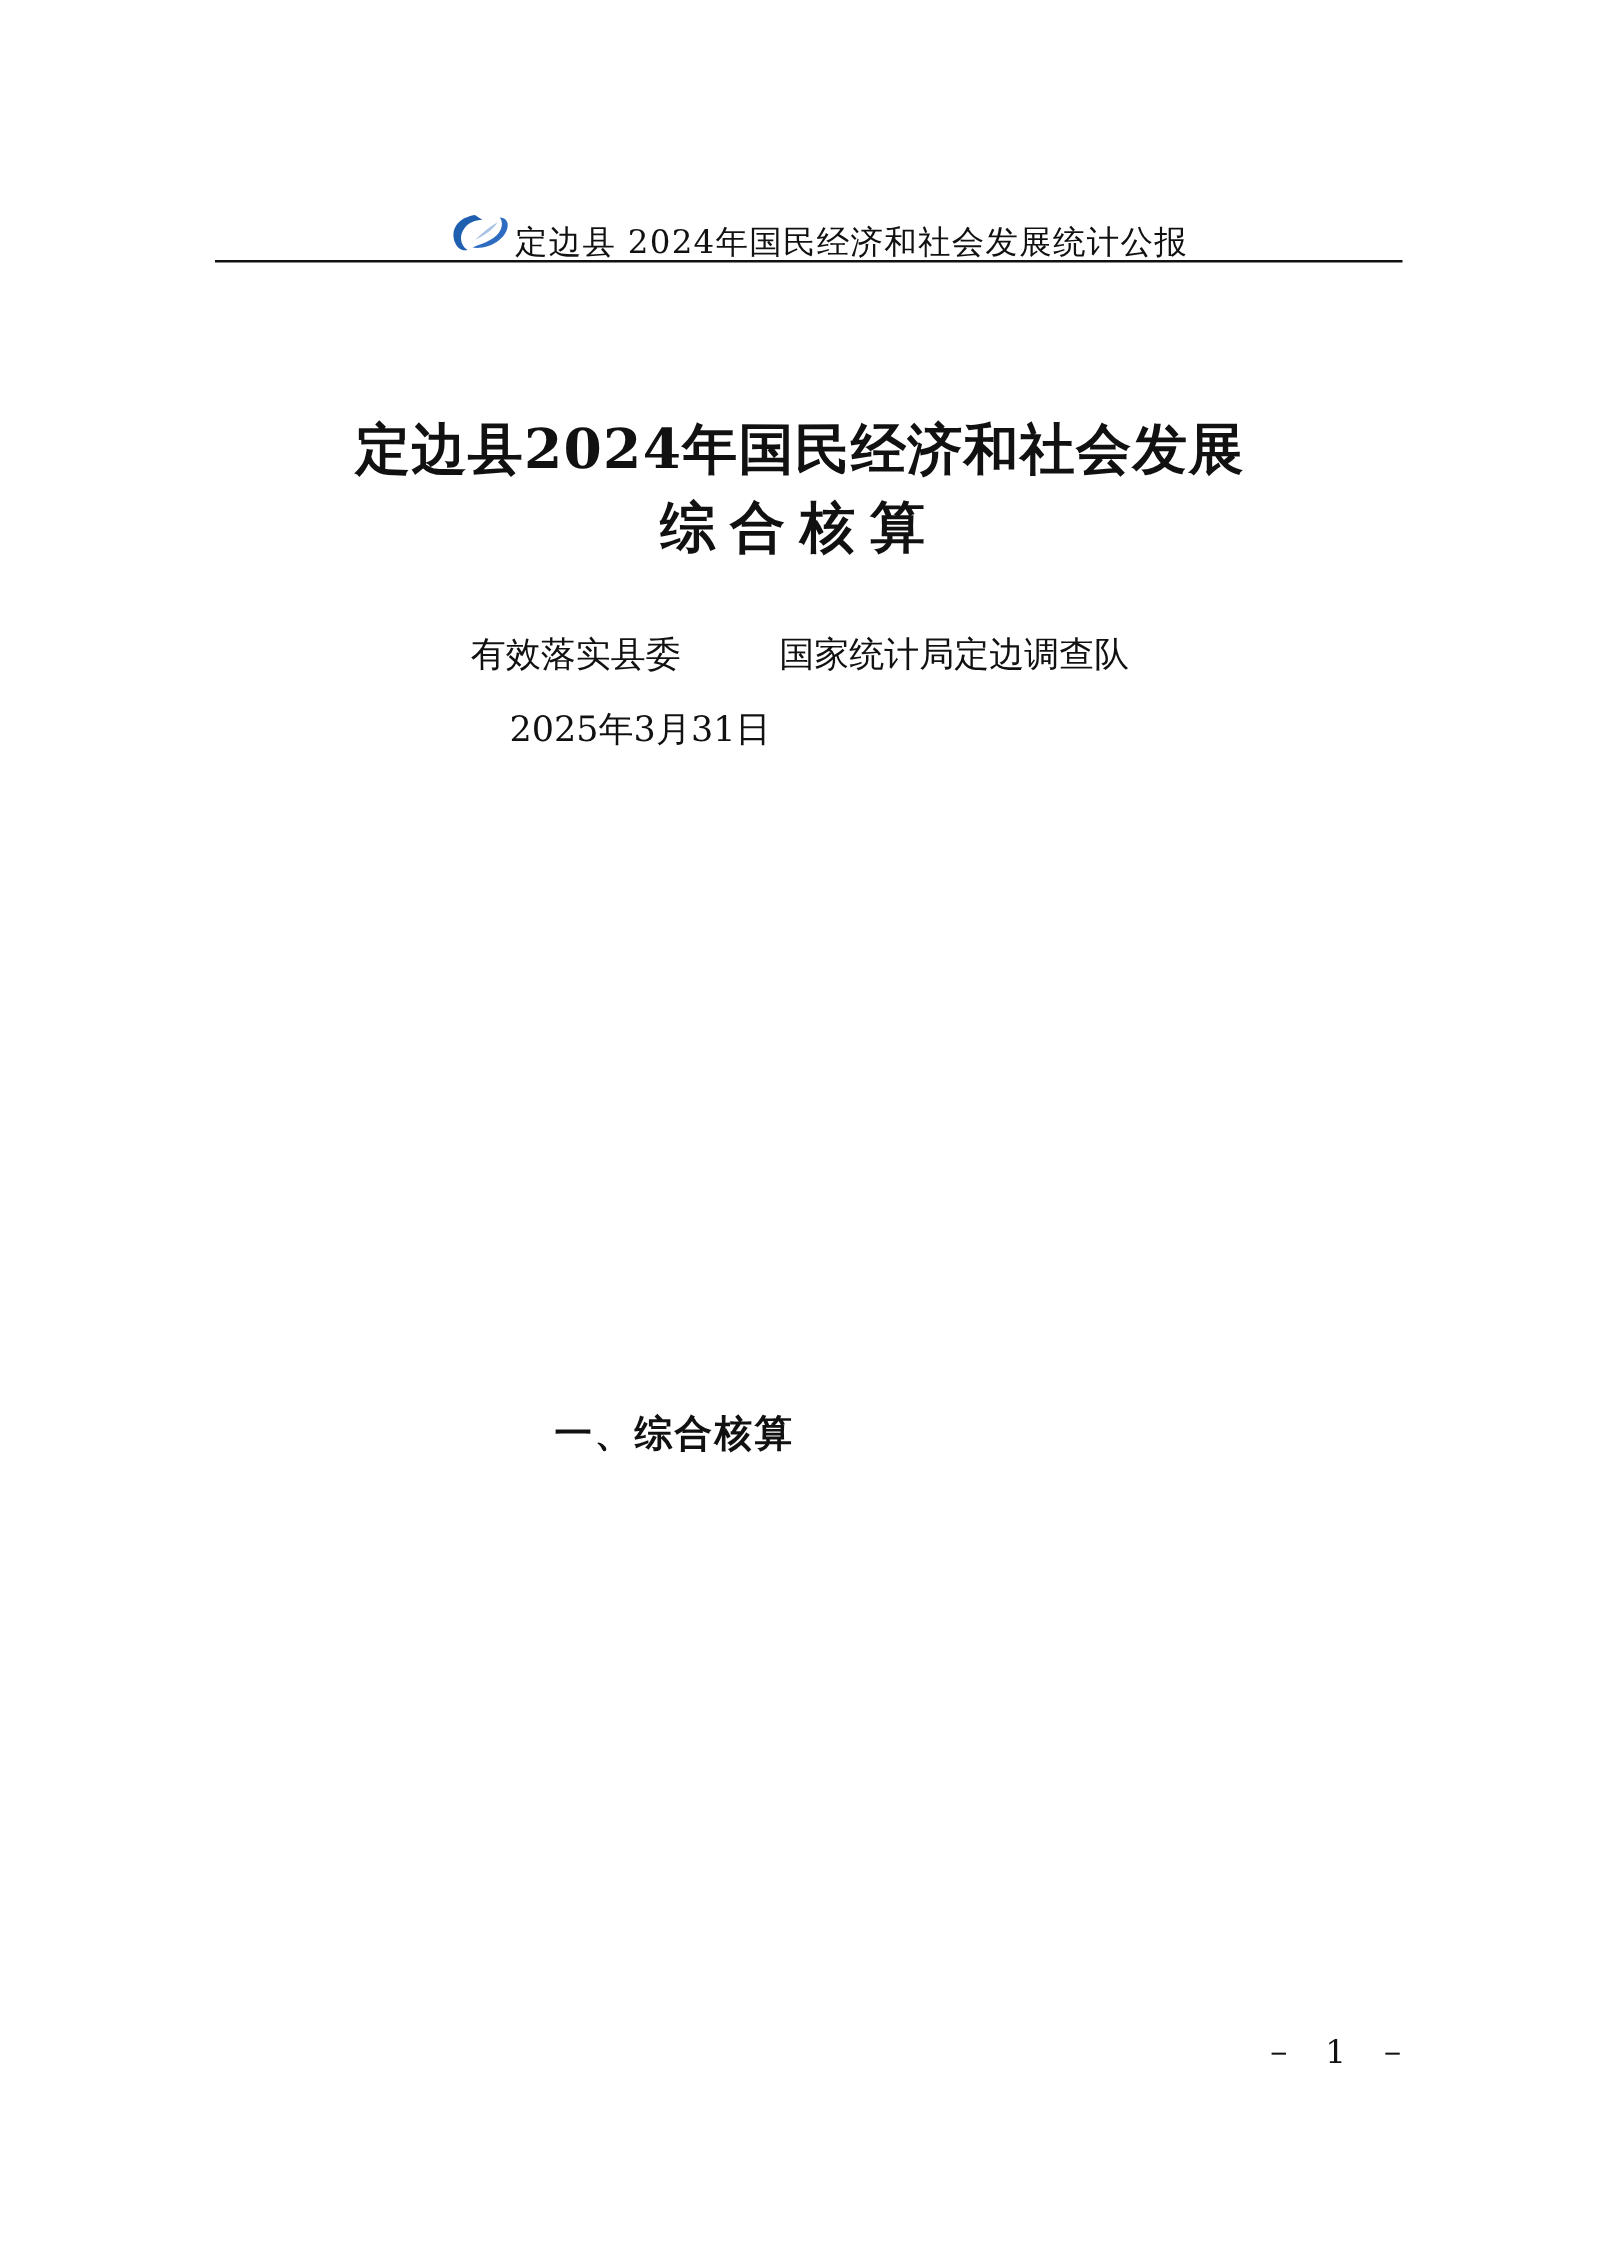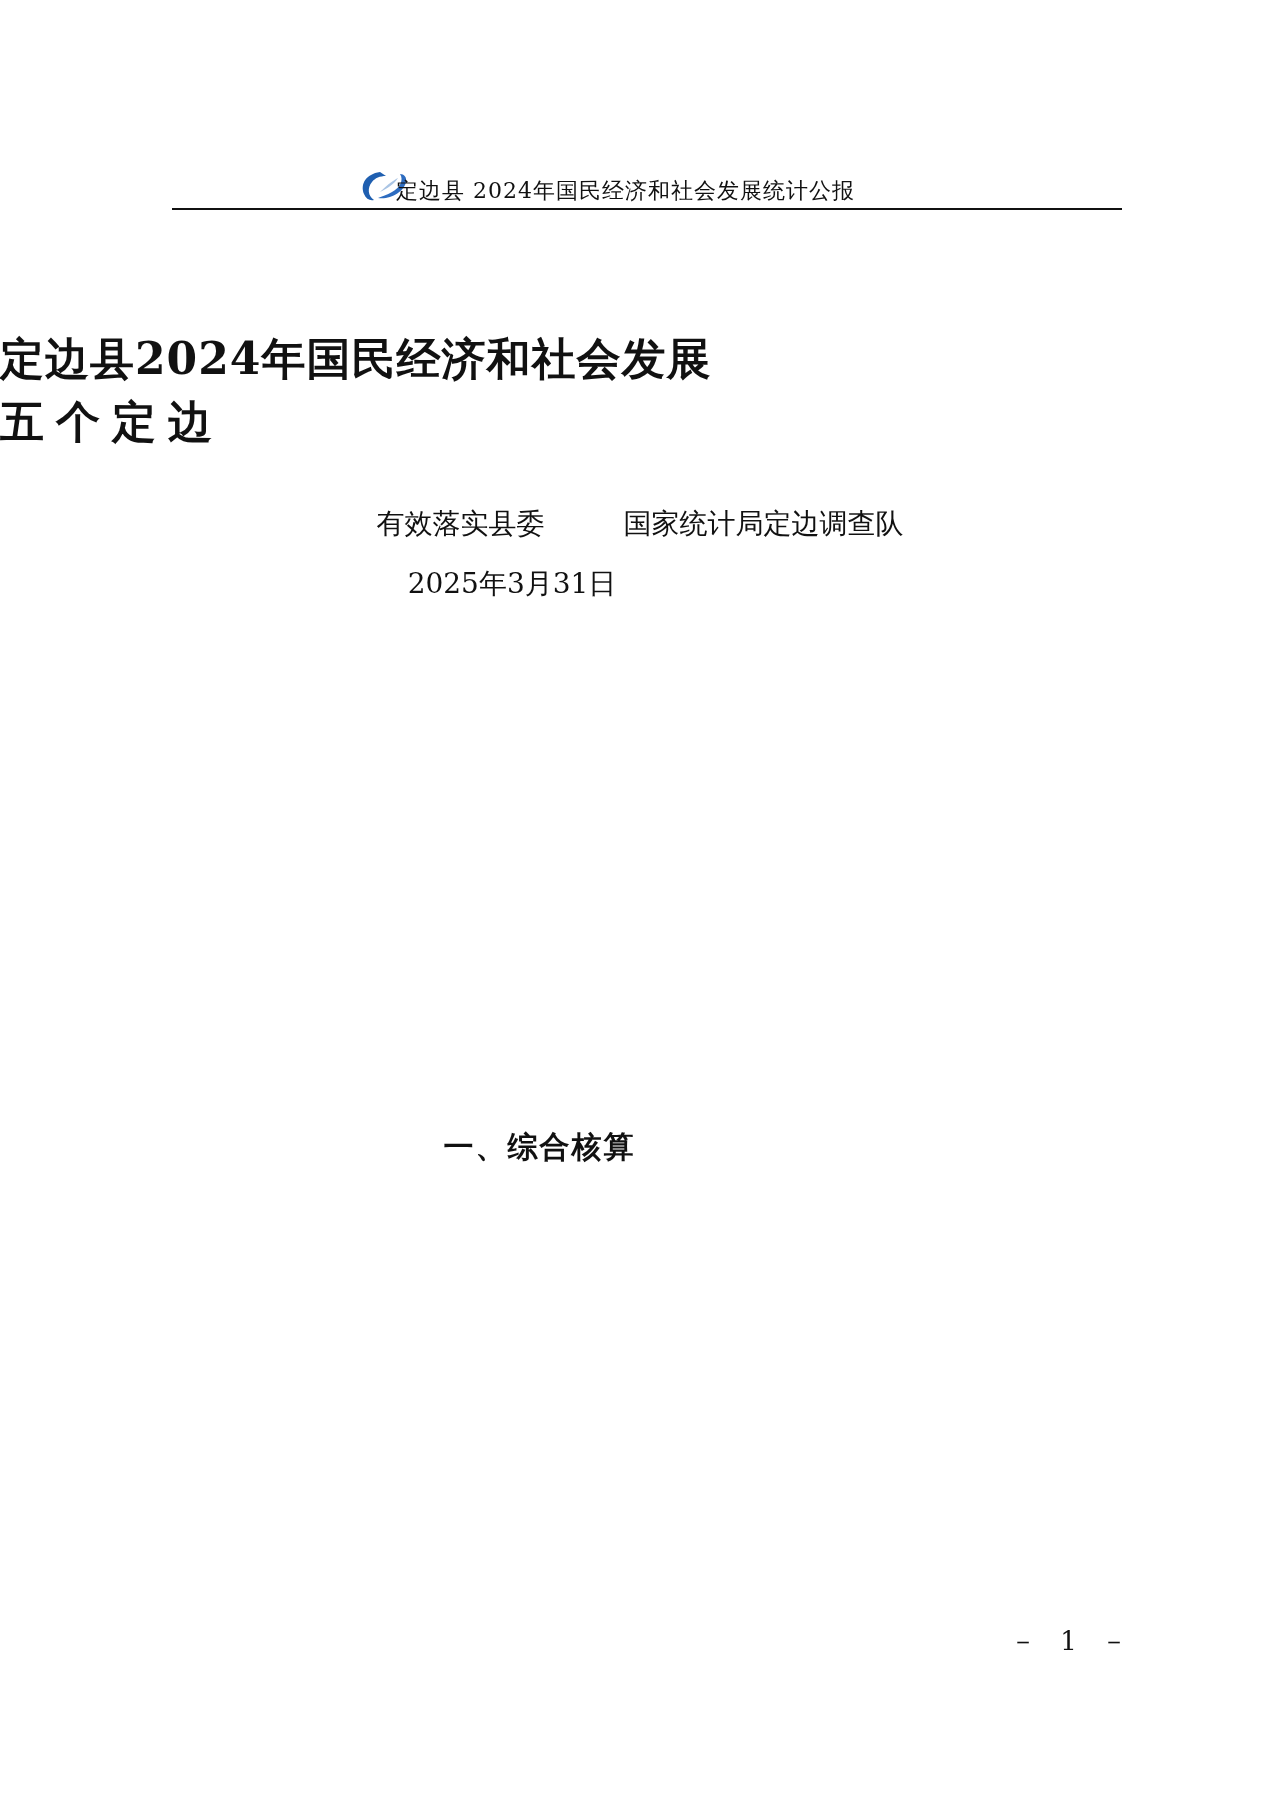--- a/index.html
+++ b/index.html
@@ -10,25 +10,25 @@
     }
     .page { position: absolute; inset: 0; }
     .running-header {
       position: absolute; left: 172px; top: 168px; width: 950px; height: 40px;
       border-bottom: 2px solid #111;
     }
     .header-logo {
       position: absolute; left: 186px; top: 0px; width: 52px; height: 38px;
     }
     .header-text {
-      position: absolute; left: 224px; top: 8px;
-      font-size: 22px; letter-spacing: 1px; white-space: nowrap;
+      position: absolute; left: 240px; top: 8px;
+      font-size: 26px; letter-spacing: 1px; white-space: nowrap;
     }
     .title {
-      position: absolute; left: 0; width: 1280px; text-align: left;
+      position: absolute; left: 0; width: 1280px; text-align: center;
       font-family: "DejaVu Serif", "Liberation Serif", serif;
       font-weight: bold; font-size: 44px; letter-spacing: 1px;
     }
     .title.l1 { top: 330px; }
     .title.l2 { top: 393px; letter-spacing: 12px; }
     .authors {
       position: absolute; top: 505px; left: 0; width: 1280px; text-align: center;
       font-size: 28px; white-space: nowrap;
     }
     .authors span + span { margin-left: 70px; }
@@ -63,21 +63,21 @@
       <svg width="52" height="38" viewBox="0 0 52 38">
         <path d="M22 4 C8 6 2 16 6 26 C8 31 12 33 16 32 C10 28 9 20 14 14 C17 10 22 8 28 8 Z" fill="#1f5fb0"></path>
         <path d="M20 30 C32 32 46 24 48 14 C49 9 46 6 42 6 C46 12 42 20 34 24 C29 27 24 28 20 30 Z" fill="#2d6cc0"></path>
         <path d="M22 24 C30 20 36 16 40 10 C36 12 30 16 22 24 Z" fill="#a9c4e4"></path>
       </svg>
     </span>
     <span class="header-text">定边县 2024年国民经济和社会发展统计公报</span>
   </div>
 
   <div class="title l1">定边县2024年国民经济和社会发展</div>
-  <div class="title l2">五个定边</div>
+  <div class="title l2">综合核算</div>
 
   <div class="authors">
     <span>有效落实县委</span>
     <span>国家统计局定边调查队</span>
   </div>
   <div class="pubdate">2025年3月31日</div>
 
 
   <div class="section-heading">一、综合核算</div>
 

